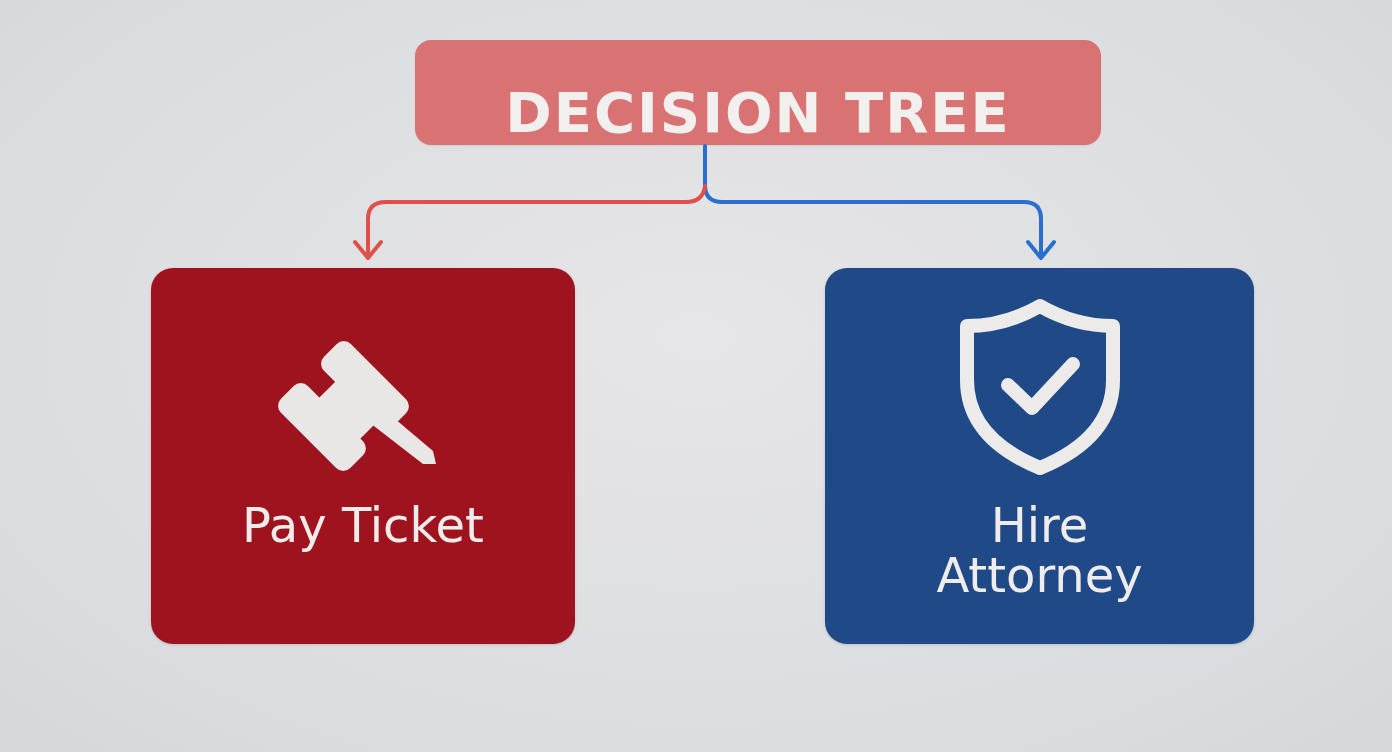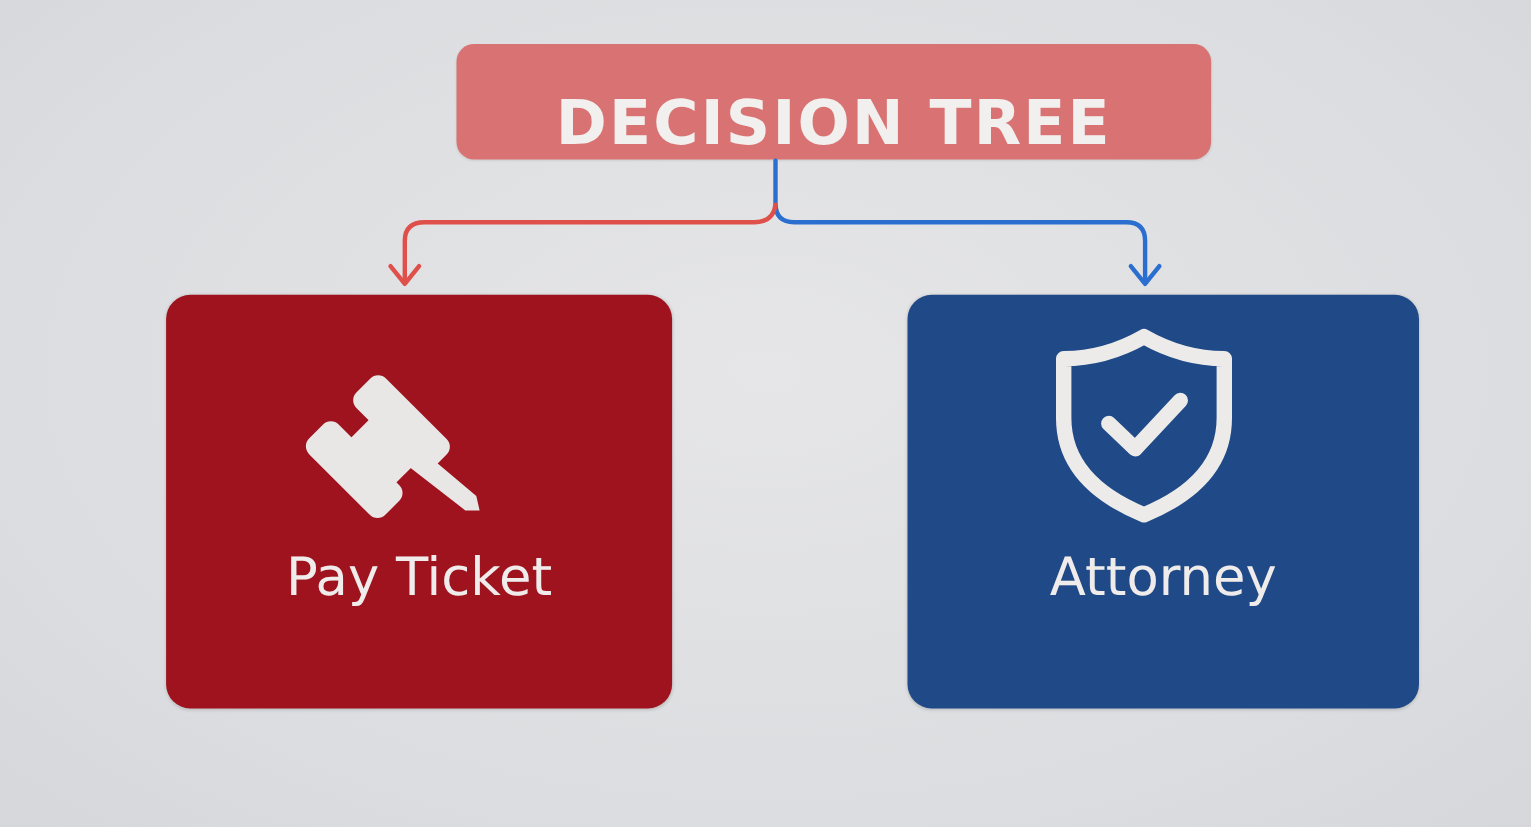--- a/index.html
+++ b/index.html
@@ -17,21 +17,20 @@
     }
     .root-node span {
       color:#f2f0ee; font-weight:bold; font-size:56px; letter-spacing:2px;
       font-family: "DejaVu Sans", sans-serif;
     }
     svg.connectors { position:absolute; left:0; top:0; }
     .card {
       position:absolute; top:268px; height:376px; border-radius:22px;
       display:flex; flex-direction:column; align-items:center;
       box-shadow: 0 1px 3px rgba(0,0,0,0.15);
-      padding-left: 36px;
     }
     .card.red { left:151px; width:424px; background:#9f131e; }
     .card.blue { left:825px; width:429px; background:#1f4a87; }
     .card .icon { position:absolute; left:0; top:0; }
     .card .label {
       position:absolute; left:0; right:0; text-align:center;
       color:#efeceb; font-size:48px; line-height:50px;
       font-family: "DejaVu Sans", sans-serif;
     }
     .card.red .label { top:232px; }
@@ -73,15 +72,16 @@
     <div>Pay Ticket</div>
   </div>
 </div>
 
 <div class="card blue">
   <svg class="icon" width="429" height="376">
     <path d="M215 38 Q250 58 288 58 L288 112 Q288 170 215 200 Q142 170 142 112 L142 58 Q180 58 215 38 Z" fill="none" stroke="#ecebea" stroke-width="14" stroke-linejoin="round"></path>
     <path d="M183 117 L207 140 L248 96" fill="none" stroke="#ecebea" stroke-width="14" stroke-linecap="round" stroke-linejoin="round"></path>
   </svg>
   <div class="label">
+    <div>Hire</div>
     <div>Attorney</div>
   </div>
 </div>
 
 </body></html>

